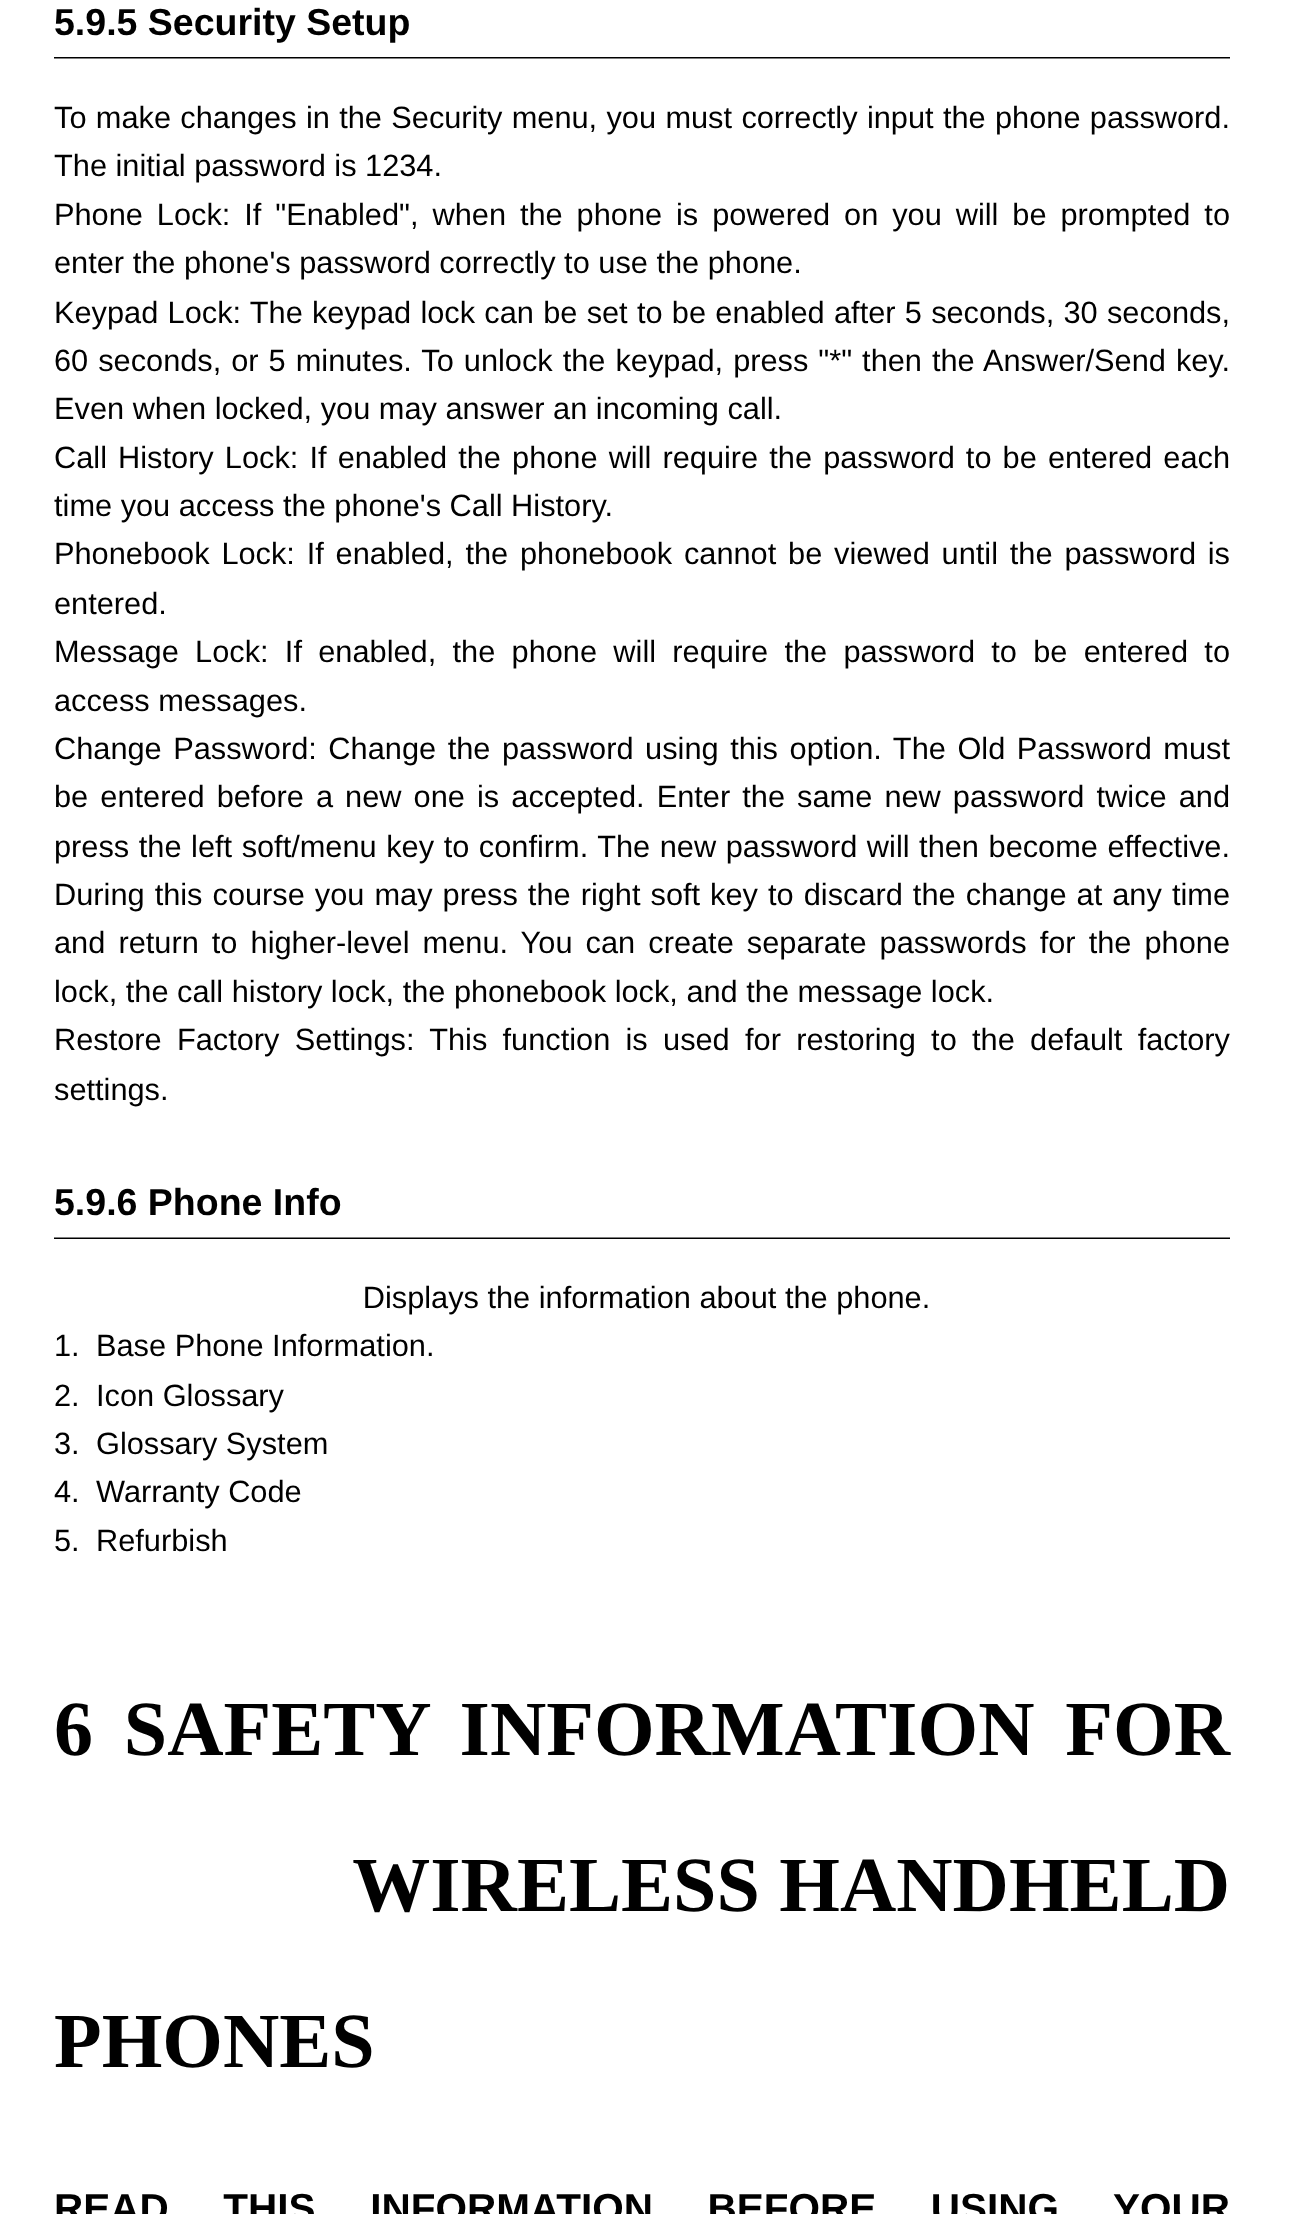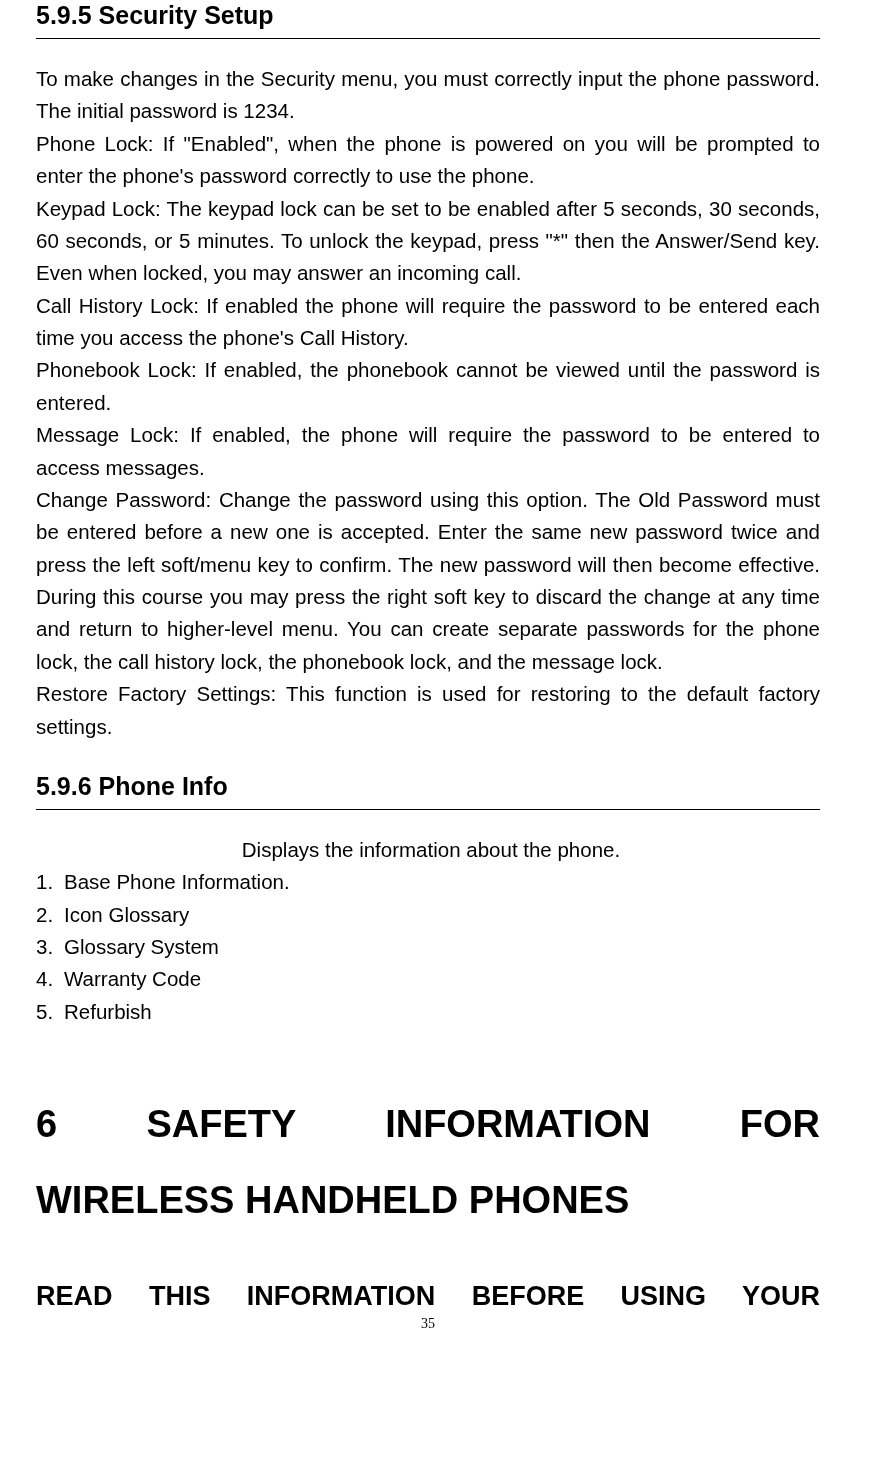--- a/index.html
+++ b/index.html
@@ -26,37 +26,37 @@
     border-top: 1.5px solid #000;
     margin: 0 0 24px 0;
   }
   .body-text {
     font-size: 20.5px;
     line-height: 1.58;
     text-align: justify;
     margin: 0;
   }
   .sp-top-28 {
-    margin-top: 28px;
+    margin-top: 44px;
   }
   .indent-small {
     padding-left: 6px;
   }
   .list-block .row {
     display: flex;
     font-size: 20.5px;
     line-height: 1.58;
   }
   .list-block .num {
     width: 28px;
     flex-shrink: 0;
   }
   .h1 {
-    font-family: Liberation Sans, sans-serif;
-    font-size: 38px;
+    font-family: Liberation Serif, serif;
+    font-size: 52px;
     font-weight: bold;
     line-height: 2.0;
     text-align: justify;
     text-align-last: justify;
     margin: 58px 0 0 0;
   }
   .h1 .second-line {
     display: block;
     text-align: right;
     text-align-last: left;

